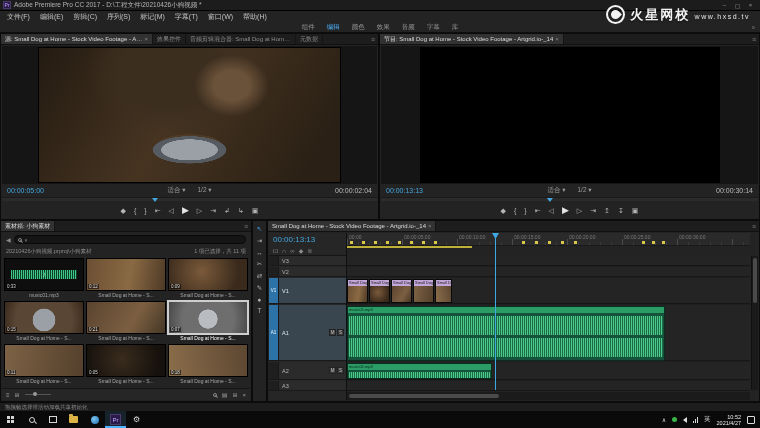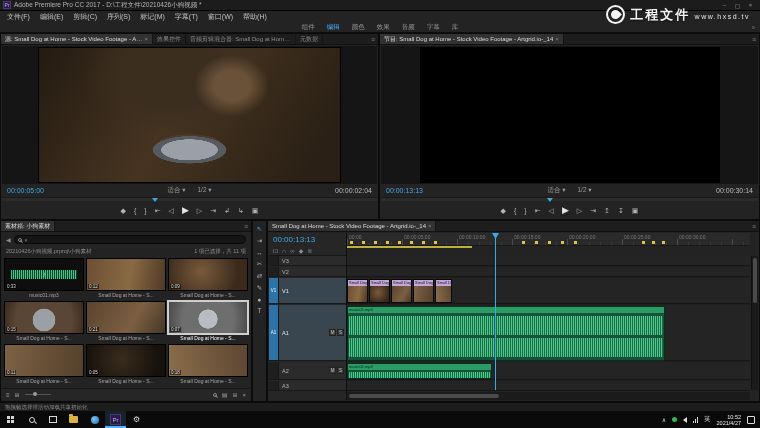--- a/index.html
+++ b/index.html
@@ -263,21 +263,21 @@
     <span class="ticon">⇥</span>
     <span class="ticon">↥</span>
     <span class="ticon">↧</span>
     <span class="ticon">▣</span>
   </div>
 </div>
 
 <div class="watermark">
   <span class="wm-logo"></span>
   <span class="wm-text">
-    <span class="wm-name">工程文件</span>
+    <span class="wm-name">火星网校</span>
     <span class="wm-url">www.hxsd.tv</span>
   </span>
 </div>
 
 <div class="panel project">
   <div class="ptabs">
     <div class="ptab active" style="max-width:110px;">
         <span>素材箱: 小狗素材</span>
       </div>
     <span class="pmenu">≡</span>

